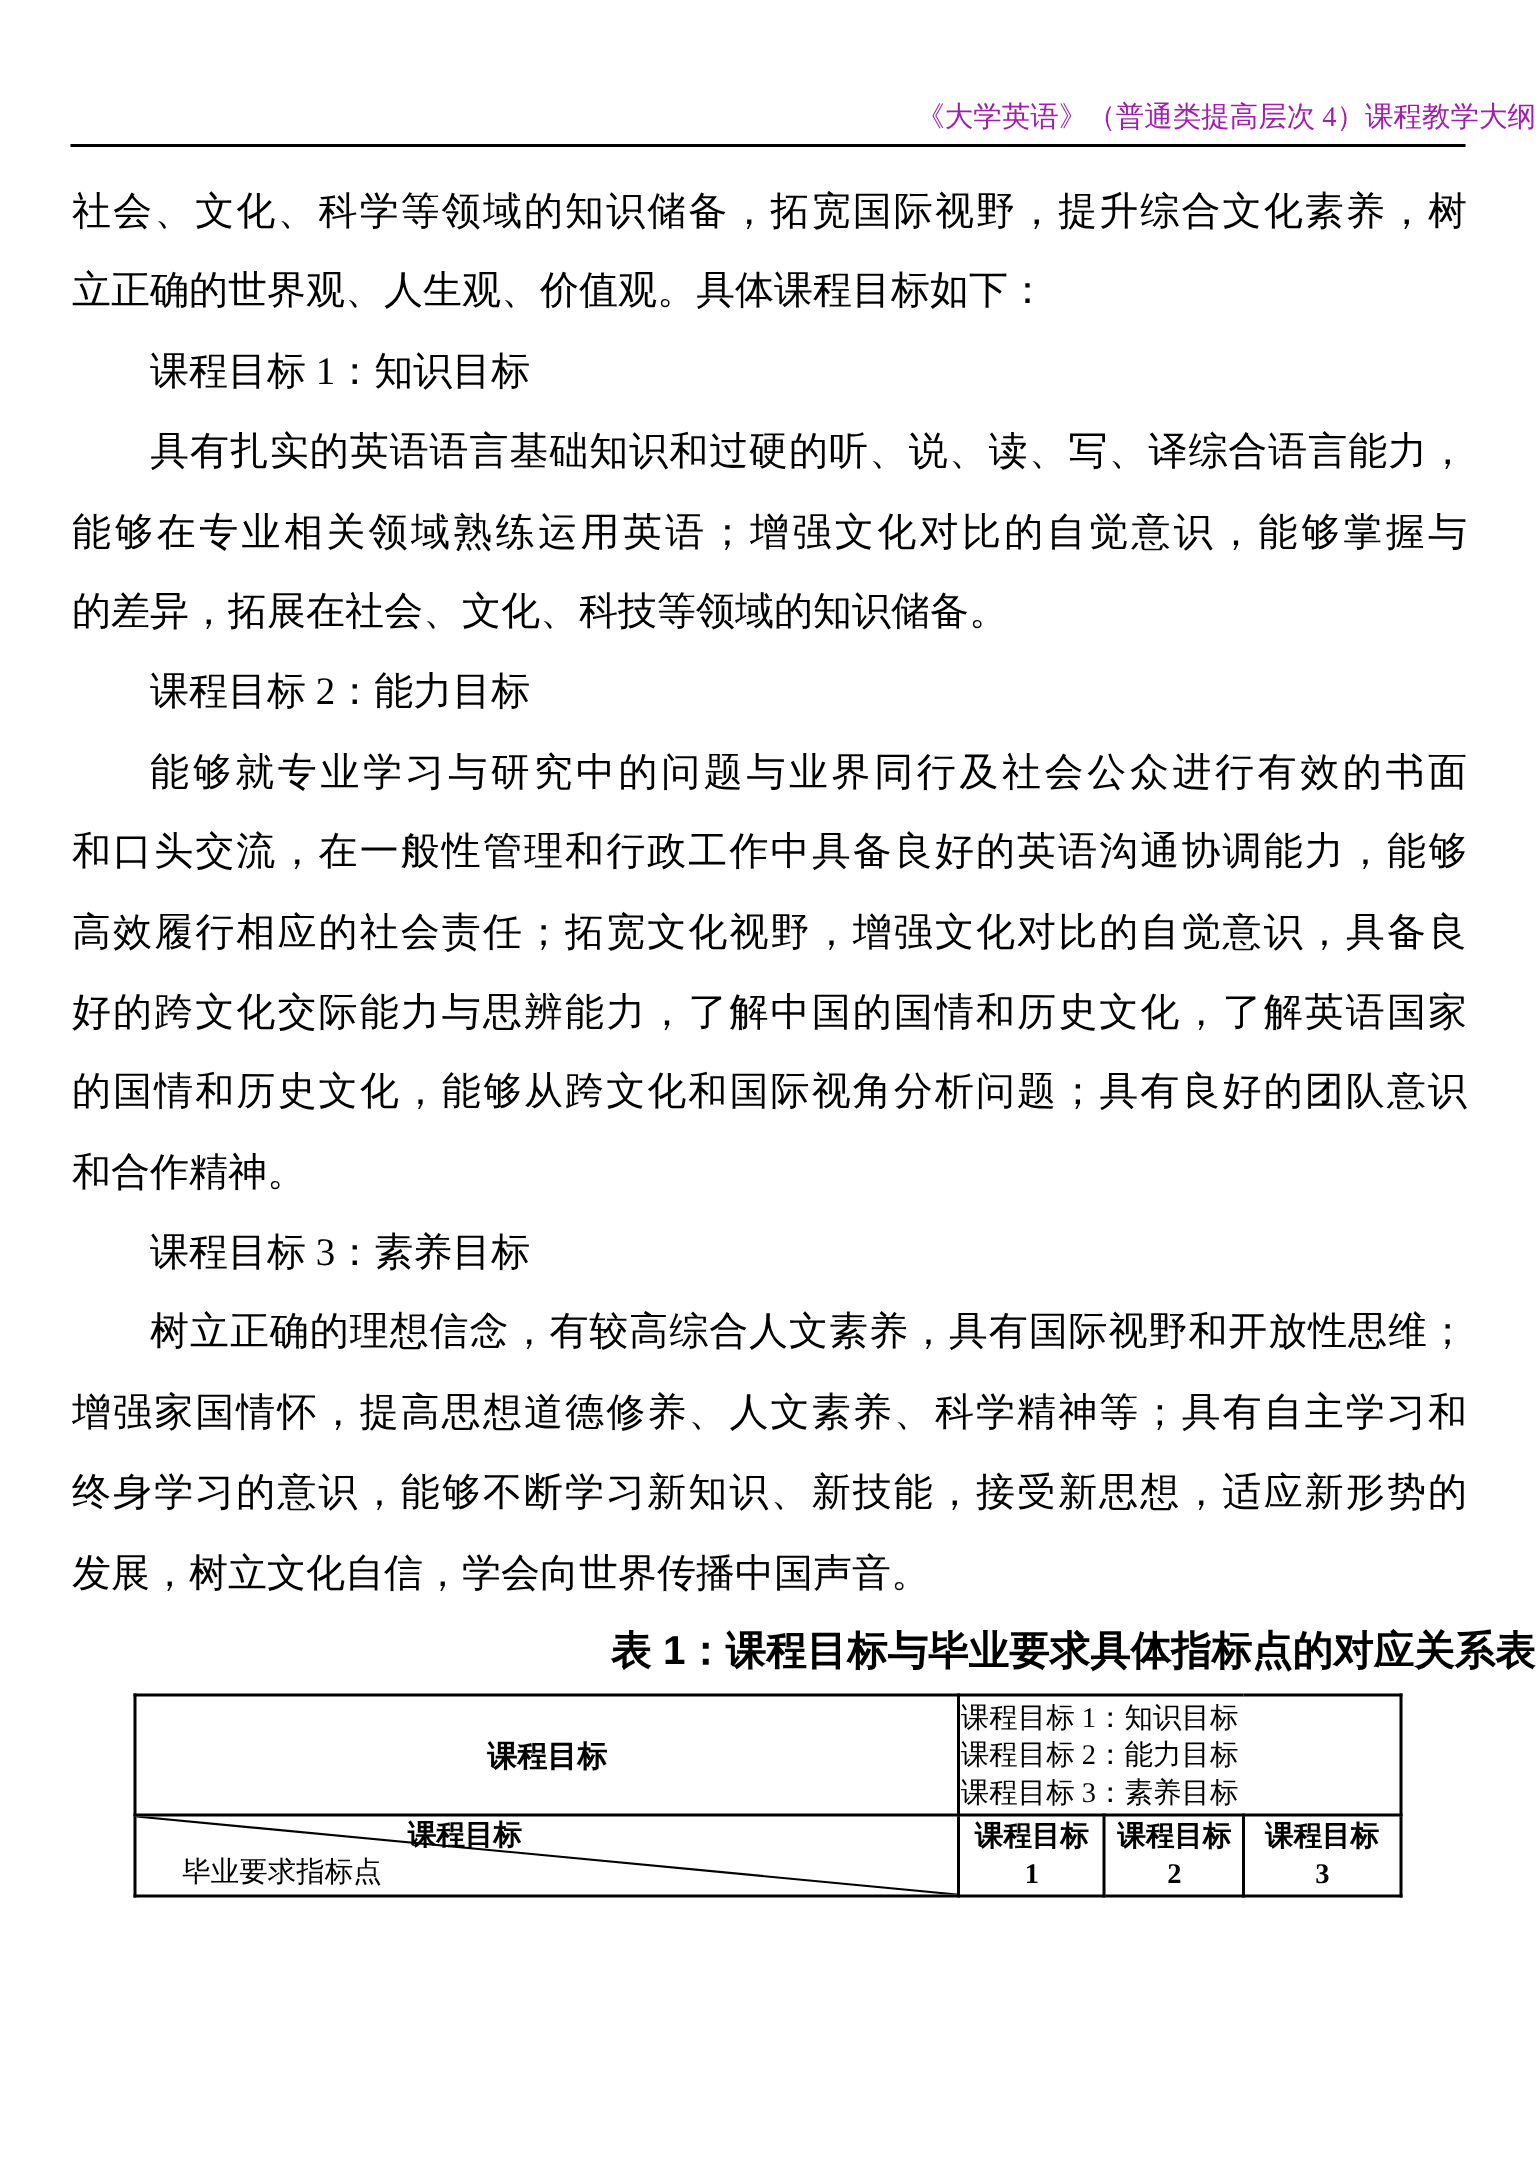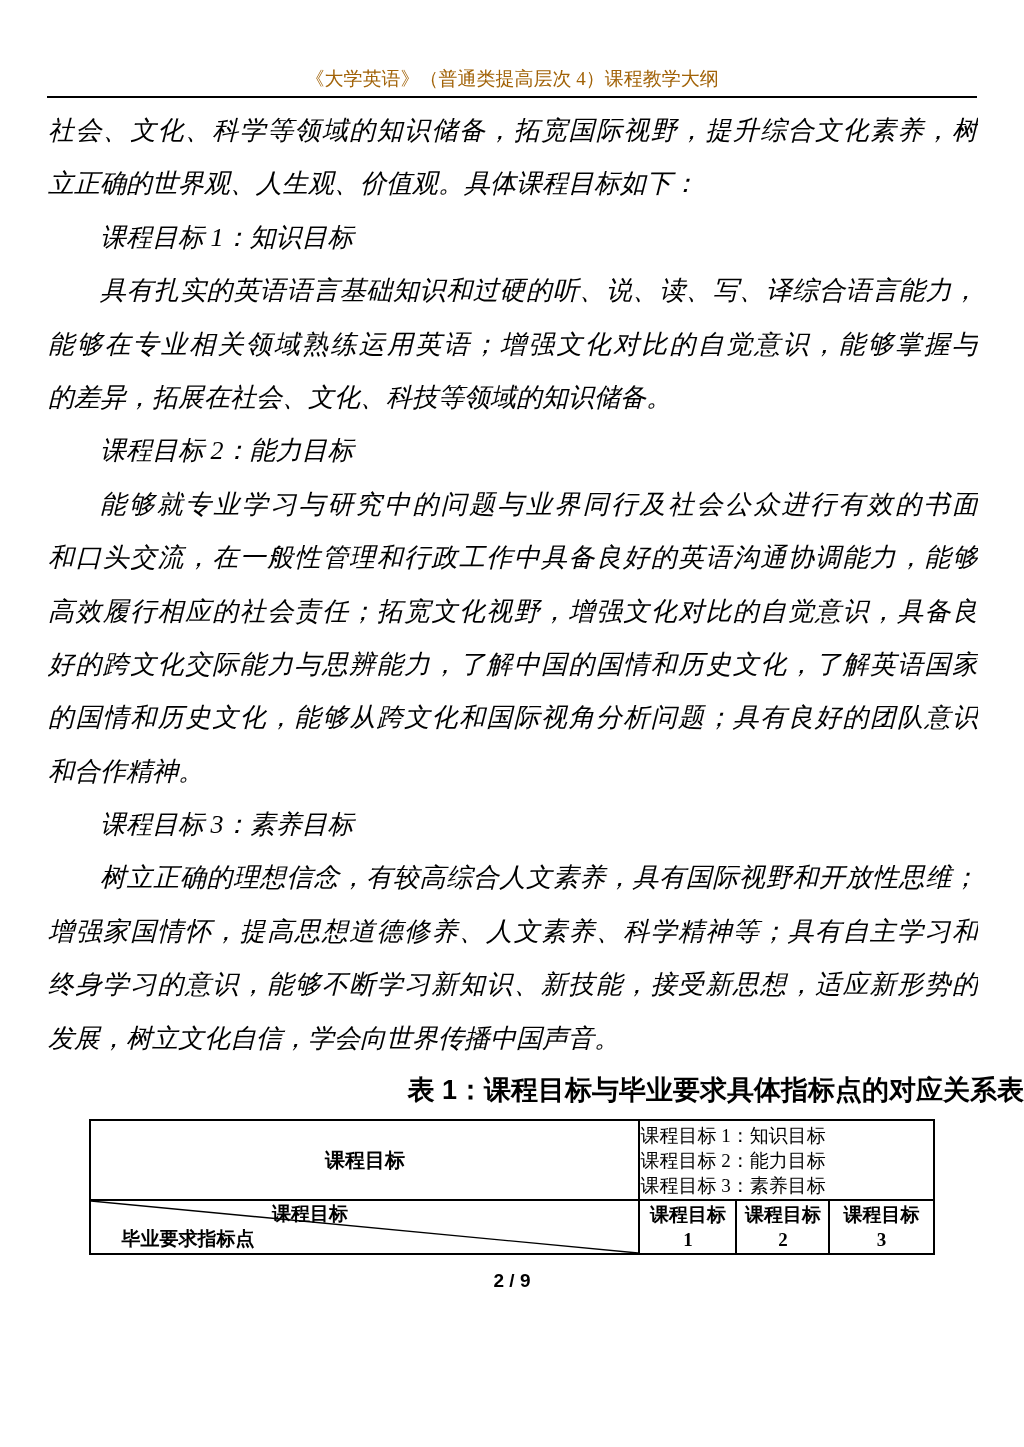--- a/index.html
+++ b/index.html
@@ -3,28 +3,28 @@
 <meta charset="utf-8">
 <style>
   * { margin:0; padding:0; box-sizing:border-box; }
   html,body { background:#e8e8e8; }
   .page {
     width:1024px; height:1447px; margin:0 auto; background:#ffffff;
     font-family:"Liberation Serif", serif; color:#000; position:relative;
     overflow:hidden;
   }
   .doc-header {
-    padding-top:66px; text-align:center;
-    font-size:19px; line-height:26px; color:#a16207;
+    padding-top:66px; text-align:right;
+    font-size:19px; line-height:26px; color:#a21caf;
   }
   .header-rule {
     margin:4px 47px 0 47px;
     border-top:2.5px solid #000;
   }
-  .body-text { margin:0 46px 0 48px; padding-top:6px;font-style:italic; }
+  .body-text { margin:0 46px 0 48px; padding-top:16px; }
   .bline {
     font-size:26px; height:53.4px; line-height:53.4px;
     overflow:hidden;
     text-align:justify; text-align-last:justify;
     text-justify:inter-character;
   }
   .bline.last { text-align-last:left; }
   .bline.indent { text-indent:2em; }
   .table-title {
     margin-top:3px; text-align:right;
@@ -45,21 +45,21 @@
   .r2 { height:54px; }
   .cell-head { text-align:center; font-weight:bold; font-size:19px; line-height:25px; }
   .cell-diagonal { position:relative; }
   .cell-diagonal svg { position:absolute; left:0; top:0; width:100%; height:100%; display:block; }
   .diag-top {
     position:absolute; top:1px; left:0; right:110px; text-align:center;
     font-weight:bold; font-size:19px; line-height:24px;
   }
   .diag-bottom {
     position:absolute; bottom:2px; left:30px;
-    font-weight:bold; font-size:19px; line-height:24px;text-align:center;
+    font-weight:normal; font-size:19px; line-height:24px;text-align:center;
   }
   .page-footer {
     margin-top:16px; text-align:center;
     font-family:"Liberation Sans", sans-serif;
     font-weight:bold; font-size:19px; line-height:20px;
   }
 </style>
 </head>
 <body>
 
@@ -124,15 +124,14 @@
         <div>2</div>
       </td>
       <td class="cell-head">
         <div>课程目标</div>
         <div>3</div>
       </td>
     </tr>
   </tbody>
     </table>
 
-  <div class="page-footer">2 / 9</div>
 
 </div>
 
 </body></html>

